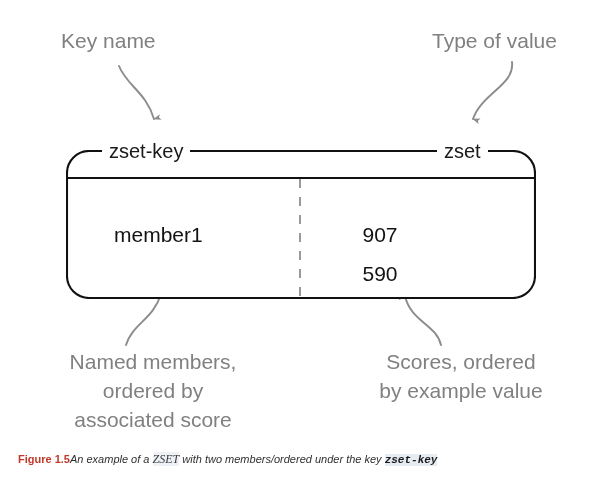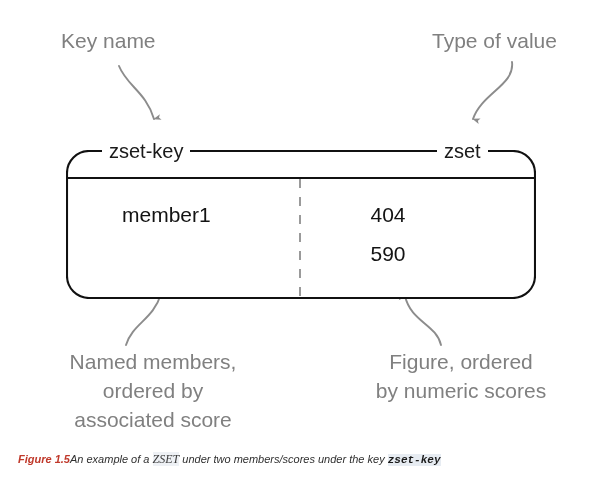--- a/index.html
+++ b/index.html
@@ -106,23 +106,24 @@
   
   #rows-area {
     position: absolute;
     left: 0;
     top: 28px;
     width: 470px;
     height: 121px;
   }
   .row {
     position: absolute;
-    left: 8px;
+    left: 0;
     width: 470px;
     height: 39px;
+    margin-top: 20px;
   }
   .row-0 { top: 17px; }
   .row-1 { top: 56px; }
   .cell {
     position: absolute;
     font-size: 21px;
     line-height: 39px;
     color: #131313;
     font-family: "Liberation Sans", sans-serif;
     white-space: nowrap;
@@ -143,21 +144,20 @@
     left: 18px;
     top: 452px;
     font-size: 11px;
     line-height: 15px;
     font-family: "Liberation Sans", sans-serif;
     white-space: nowrap;
   }
   .cap-figure-num {
     color: #c0392b;
     font-weight: bold;
-    font-style: italic;
   }
   .cap-text {
     color: #2f2f2f;
     font-style: italic;
     margin-top: 24px;
   }
   .cap-code-light {
     color: #3a3a3a;
     font-style: italic;
     font-family: "Liberation Serif", serif;
@@ -201,47 +201,47 @@
 
   <div class="callout" id="callout-type-of-value">Type of value</div>
 
   <div class="callout" id="callout-members">
     <div>Named members,</div>
     <div>ordered by</div>
     <div>associated score</div>
   </div>
 
   <div class="callout" id="callout-scores">
-    <div>Figure, ordered</div>
-    <div>by numeric scores</div>
+    <div>Scores, ordered</div>
+    <div>by example value</div>
   </div>
 
   <div id="zset-box">
 
     <svg id="zset-box-outline" viewBox="0 0 470 149" width="470" height="149">
 
       <rect x="1" y="1" width="468" height="147" rx="22" ry="22" fill="#ffffff" stroke="#111111" stroke-width="2.1"></rect>
 
       <line x1="1" y1="28" x2="469" y2="28" stroke="#111111" stroke-width="2.1"></line>
 
       <line x1="234" y1="29" x2="234" y2="148" stroke="#9a9a9a" stroke-width="2" stroke-dasharray="9 9"></line>
     </svg>
 
     <div class="box-header-label" id="box-key-label">zset-key</div>
 
     <div class="box-header-label" id="box-type-label">zset</div>
 
     <div id="rows-area">
       <div class="row row-0">
         <div class="cell cell-member">member1</div>
-        <div class="cell cell-score">404</div>
+        <div class="cell cell-score">907</div>
       </div>
       <div class="row row-1">
         <div class="cell cell-score">590</div>
       </div>
     </div>
   </div>
 
   <div id="figure-caption">
-    <span class="cap-figure-num">Figure 1.5</span><span class="cap-text">An example of a </span><span class="cap-code-light">ZSET</span><span class="cap-text"> under two members/scores under the key </span><span class="cap-code-bold">zset-key</span>
+    <span class="cap-figure-num">Figure 1.5</span><span class="cap-text">An example of a </span><span class="cap-code-light">ZSET</span><span class="cap-text"> with two members/ordered under the key </span><span class="cap-code-bold">zset-key</span>
   </div>
 
 </div>
 
 </body></html>

